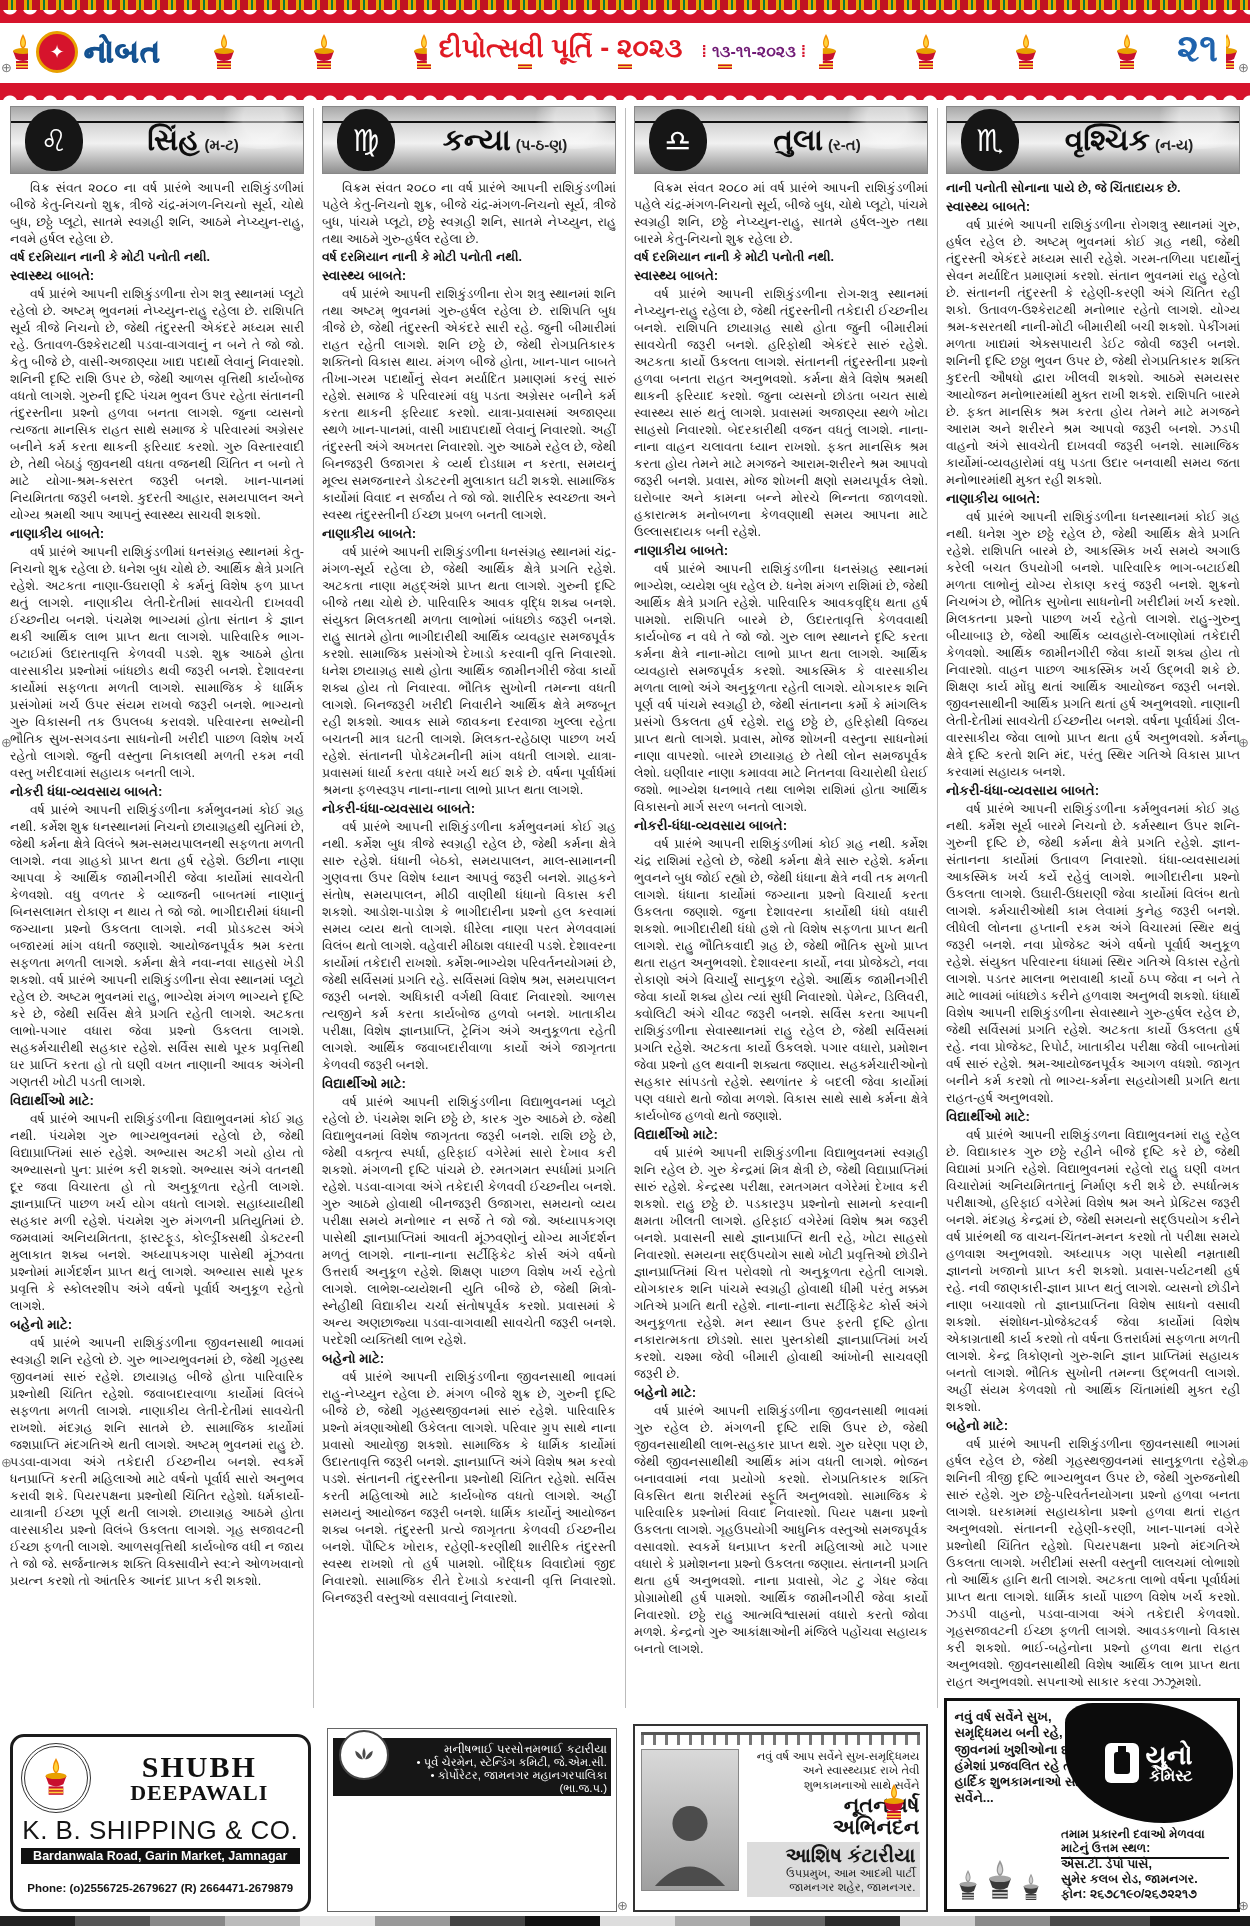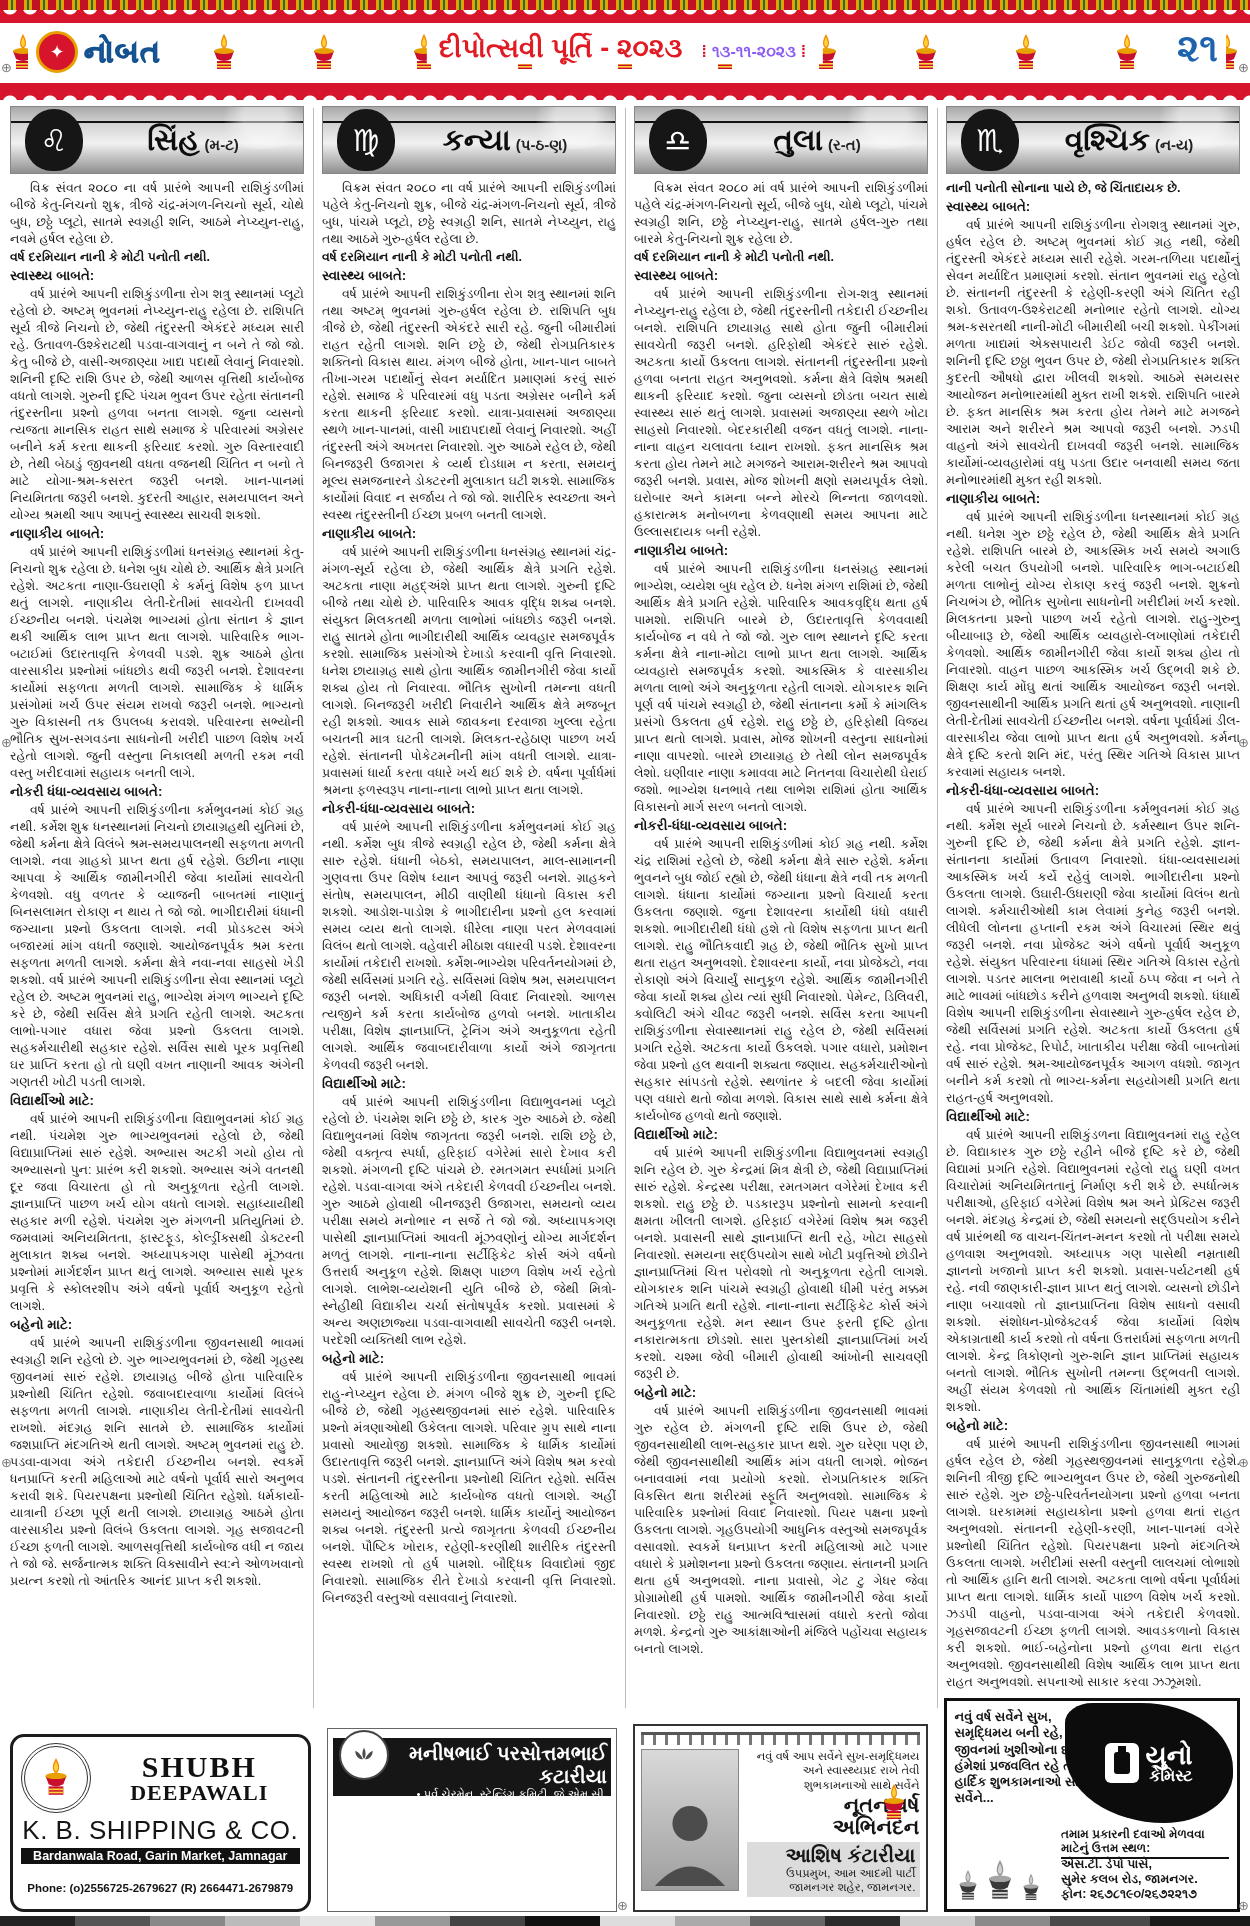--- a/index.html
+++ b/index.html
@@ -11,21 +11,21 @@
   .mast-zig{height:13px;background:radial-gradient(circle at 10px -3px,#fff 7px,#d6142c 8px);background-size:20px 13px;}
   .mast-mid{position:relative;height:60px;}
   .diya-row{position:absolute;inset:2px 10px;display:flex;justify-content:space-between;align-items:center;z-index:0;}
   .diya-row svg{width:26px;height:40px;}
   .mast-bot{height:17px;background:radial-gradient(circle at 10px 20px,#fff 7px,#d6142c 8px);background-size:20px 17px;}
   .brand{position:absolute;left:28px;top:8px;display:flex;align-items:center;gap:6px;z-index:2;background:#fff;padding:0 8px;}
   .brand-em{width:36px;height:36px;border-radius:50%;background:#d6142c;border:3px solid #e8a000;color:#fff;display:flex;align-items:center;justify-content:center;font-size:18px;}
   .brand-txt{font-size:30px;font-weight:bold;color:#1f63ad;letter-spacing:1px;-webkit-text-stroke:1px #14518f;}
   .mast-title-wrap{position:absolute;left:50%;top:10px;transform:translateX(-50%);display:flex;align-items:baseline;gap:14px;z-index:2;background:#fff;padding:0 12px;text-align:right;}
   .mast-title{font-size:27px;font-weight:bold;color:#e01b24;}
-  .mast-date{font-size:16px;font-weight:bold;color:#8b5cf6;}
+  .mast-date{font-size:16px;font-weight:bold;color:#701a75;}
   .mast-date::before,.mast-date::after{content:"⁞";color:#d6142c;margin:0 5px;}
   .page-no{position:absolute;right:24px;top:4px;font-size:38px;font-weight:bold;color:#1f63ad;z-index:2;background:#fff;padding:0 8px;}
   
   .gutter{position:absolute;top:108px;height:1600px;width:1px;background:#bbb;}
   .reg{position:absolute;color:#777;font-size:13px;z-index:5;}
   .column{position:absolute;top:106px;width:294px;}
   .col-header{position:relative;height:66px;border:1px solid #888;
     background:linear-gradient(180deg,#a8a8a8 0%,#cfcfcf 22%,#f1f1f1 55%,#8f8f8f 100%);
     display:flex;align-items:center;overflow:hidden;}
   .col-header::before{content:"";position:absolute;left:0;right:0;top:14px;height:2px;background:#111;}
@@ -54,21 +54,21 @@
   .ad1-bar{background:#111;color:#fff;font-weight:bold;font-size:12.5px;padding:1px 0;margin-top:2px;}
   .ad1-ph{font-size:11.5px;font-weight:bold;margin-top:18px;}
   .ad1-mail{background:#111;color:#fff;font-weight:bold;font-size:12px;padding:1px 0;margin-top:2px;clip-path:polygon(6% 0,94% 0,100% 100%,0 100%);}
   
   .ad2{height:172px;border:1px solid #666;padding:5px;}
   .ad2-main{position:relative;height:108px;}
   .ad2-blob{position:absolute;left:2px;top:4px;width:160px;height:102px;background:#3d3d3d;border-radius:38% 42% 40% 40%;
      color:#fff;display:flex;flex-direction:column;align-items:center;justify-content:center;font-weight:bold;font-size:17px;line-height:1.15;font-style:italic;}
   .ad2-photo{position:absolute;right:2px;top:0;width:110px;height:112px;background:linear-gradient(#bdbdbd,#8a8a8a);display:flex;align-items:flex-end;justify-content:center;}
   .ad2-bar{position:relative;background:#161616;color:#fff;height:52px;margin-top:4px;padding:4px 4px 2px 62px;text-align:right;}
-  .ad2-name{font-size:20px;font-weight:bold;}
+  .ad2-name{font-size:12px;font-weight:normal;}
   .ad2-line{font-size:11.5px;}
   .lotus-c{position:absolute;left:6px;top:-8px;width:46px;height:46px;border-radius:50%;background:#fff;border:2px solid #444;display:flex;align-items:center;justify-content:center;}
   
   .ad3{height:172px;border:2px solid #333;padding:6px;}
   .ad3-fringe{height:10px;background:repeating-linear-gradient(90deg,#777 0 3px,transparent 3px 12px);border-top:3px solid #555;}
   .ad3-row{display:flex;gap:8px;margin-top:4px;text-align:right;}
   .ad3-photo{width:96px;height:140px;background:linear-gradient(#d9d9d9,#9f9f9f);border:1px solid #888;display:flex;align-items:flex-end;justify-content:center;flex:0 0 auto;}
   .ad3-right{flex:1;position:relative;}
   .ad3-msg{font-size:11.5px;line-height:1.25;}
   .ad3-head{font-size:21px;font-weight:bold;line-height:1.05;margin-top:2px;}

